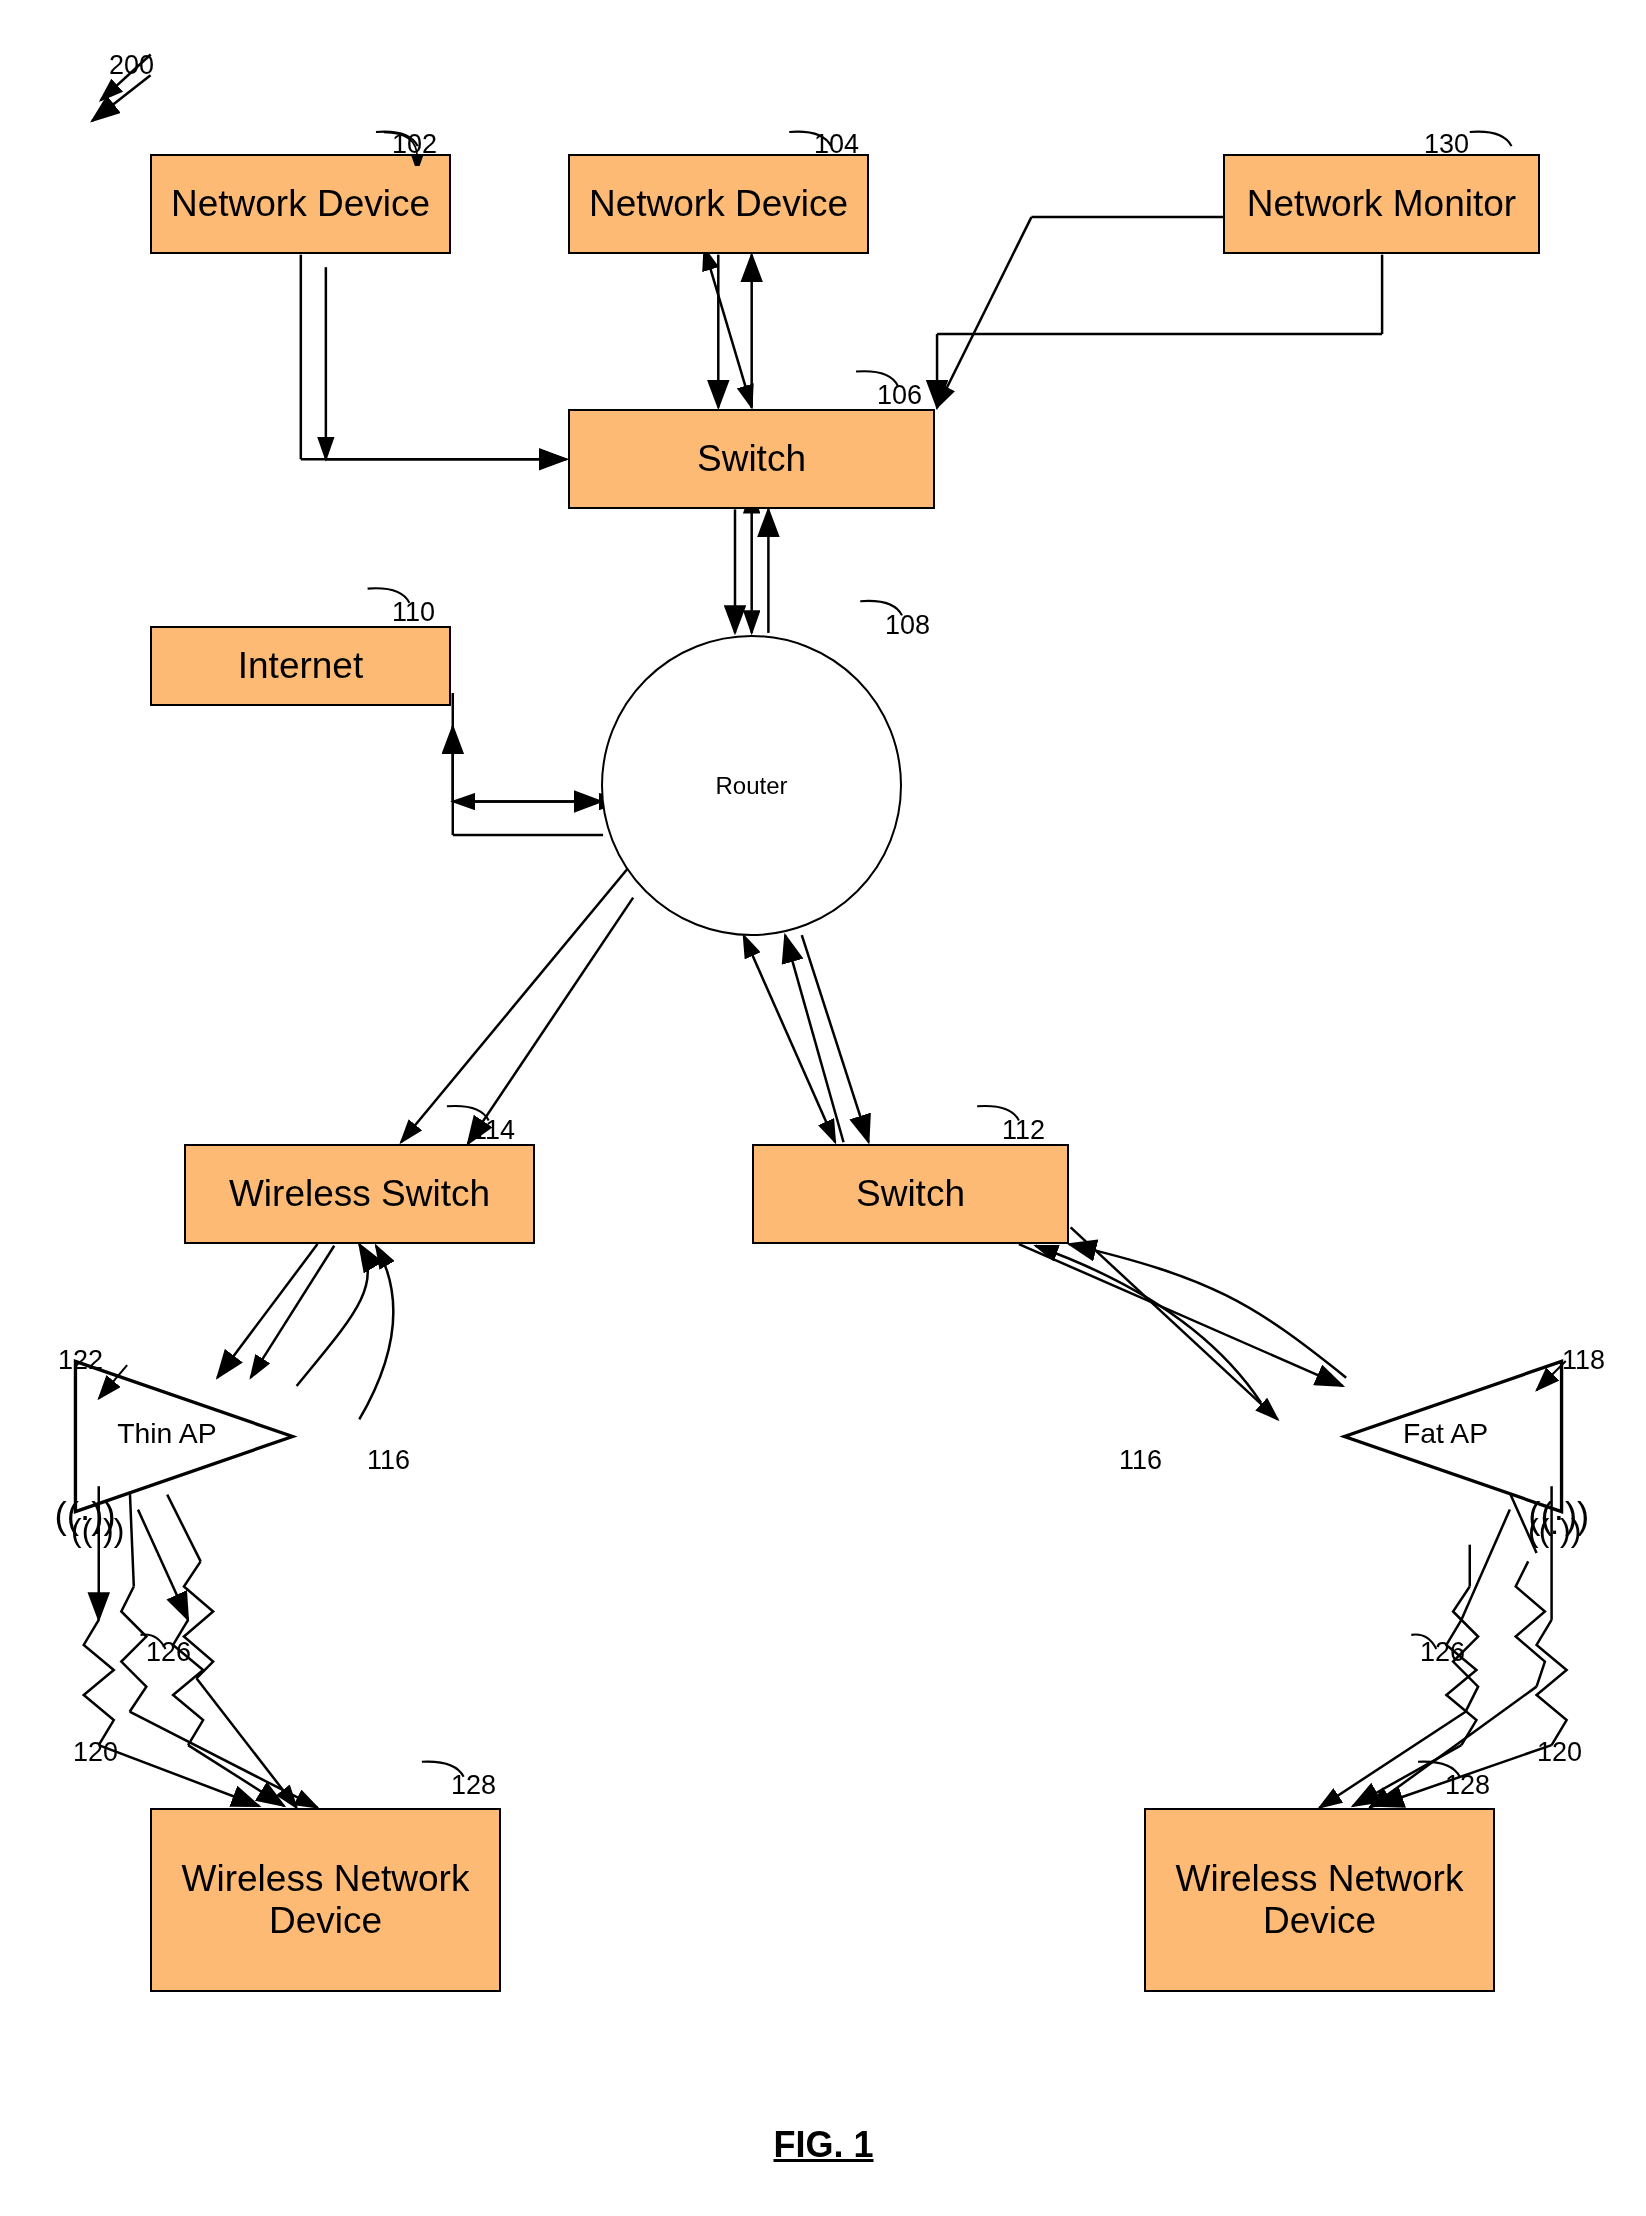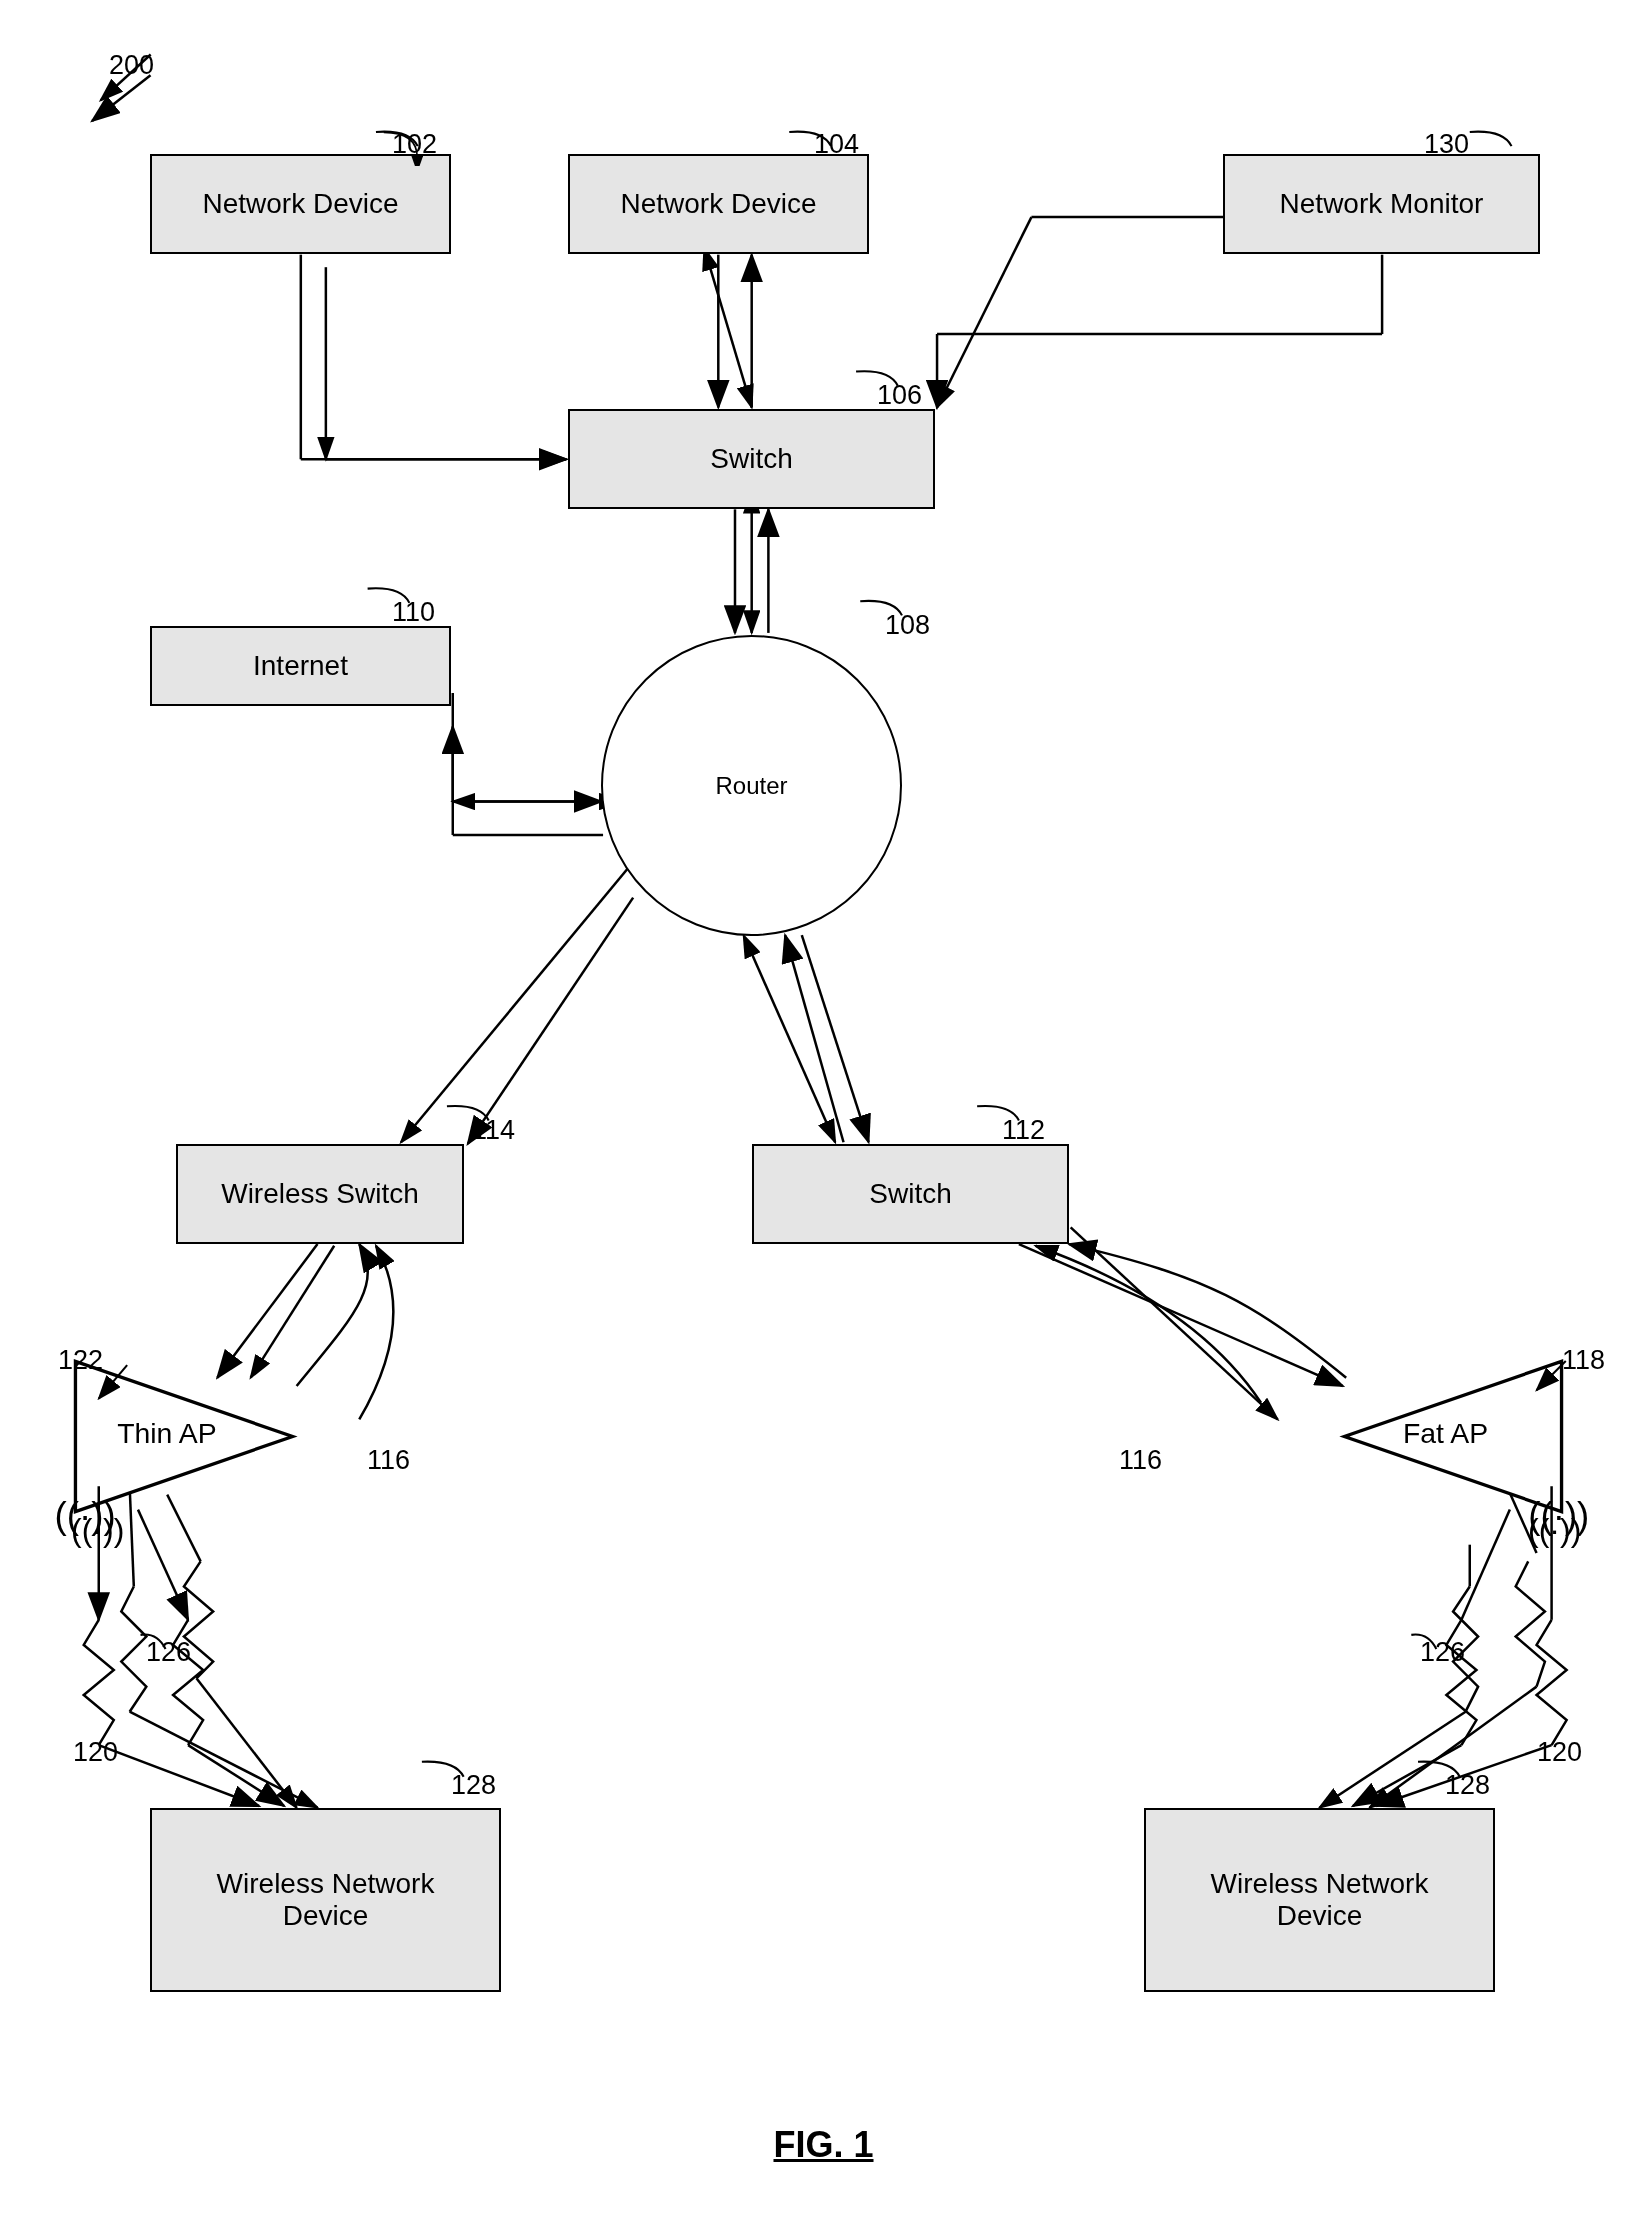--- a/index.html
+++ b/index.html
@@ -13,26 +13,26 @@
     }
     .diagram-container {
       position: absolute;
       top: 0; left: 0;
       width: 1647px;
       height: 2216px;
     }
     .box {
       position: absolute;
       border: 2.5px solid #000;
-      background: #e5e5e5;
+      background: #fdba74;
       display: flex;
       align-items: center;
       justify-content: center;
       text-align: center;
-      font-size: 28px;
+      font-size: 37px;
       font-weight: normal;
       padding: 6.7px;
     }
     .circle {
       position: absolute;
       border: 2.5px solid #000;
       background: #fff;
       border-radius: 50%;
       display: flex;
       align-items: center;
@@ -153,21 +153,21 @@
 
   <div class="box" style="left:568px; top:409px; width:367px; height:100px;">Switch</div>
   <div class="ref-num" style="top:380px; left:877px;">106</div>
 
   <div class="box" style="left:150px; top:626px; width:301px; height:80px;">Internet</div>
   <div class="ref-num" style="top:597px; left:392px;">110</div>
 
   <div class="circle" style="left:601px; top:635px; width:301px; height:301px;">Router</div>
   <div class="ref-num" style="top:610px; left:885px;">108</div>
 
-  <div class="box" style="left:176px; top:1144px; width:288px; height:100px;">Wireless Switch</div>
+  <div class="box" style="left:184px; top:1144px; width:351px; height:100px;">Wireless Switch</div>
   <div class="ref-num" style="top:1115px; left:472px;">114</div>
 
   <div class="box" style="left:752px; top:1144px; width:317px; height:100px;">Switch</div>
   <div class="ref-num" style="top:1115px; left:1002px;">112</div>
 
   <svg style="position:absolute;left:67px;top:1353px;width:234px;height:167px;" viewBox="0 0 280 200" width="234" height="167">
     <polygon points="10,10 10,190 270,100" fill="white" stroke="black" stroke-width="4"></polygon>
     <text x="60" y="108" font-size="34" font-family="Arial">Thin AP</text>
   </svg>
   <div class="ref-num" style="top:1345px; left:58px;">122</div>

